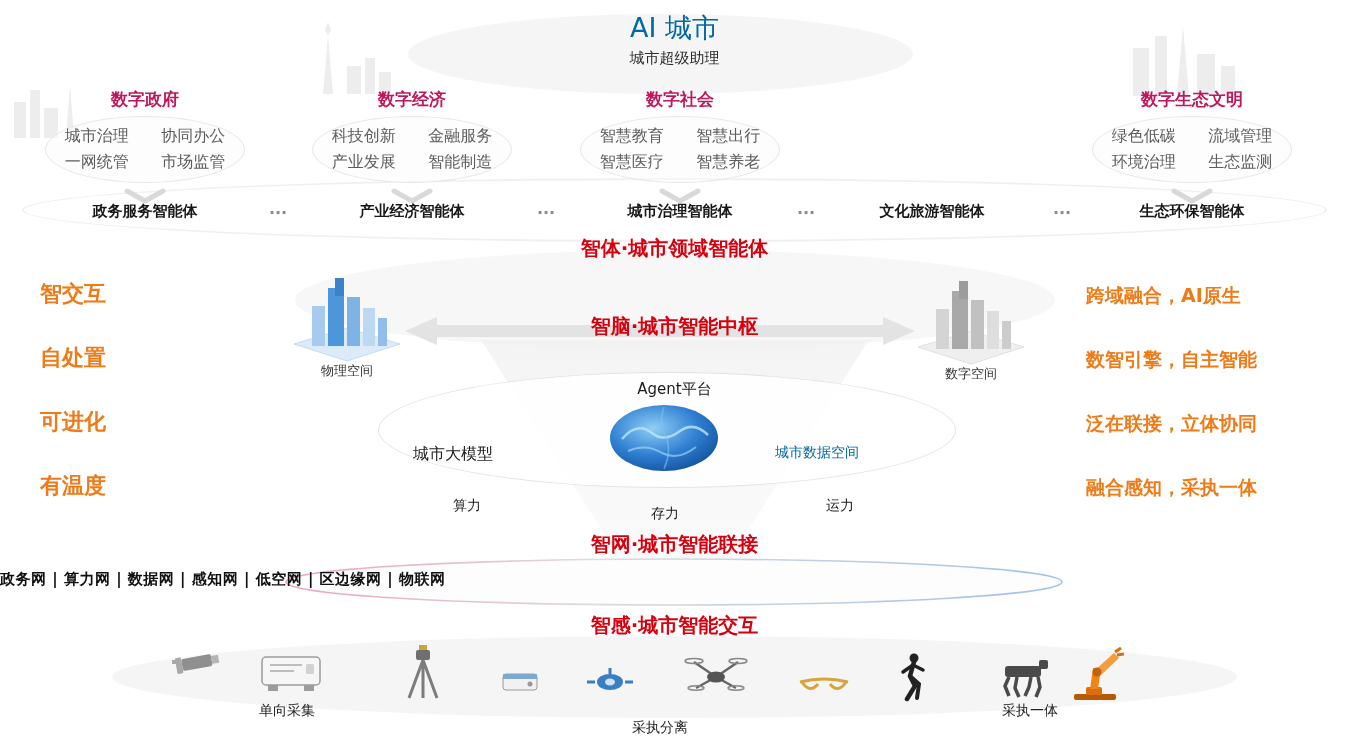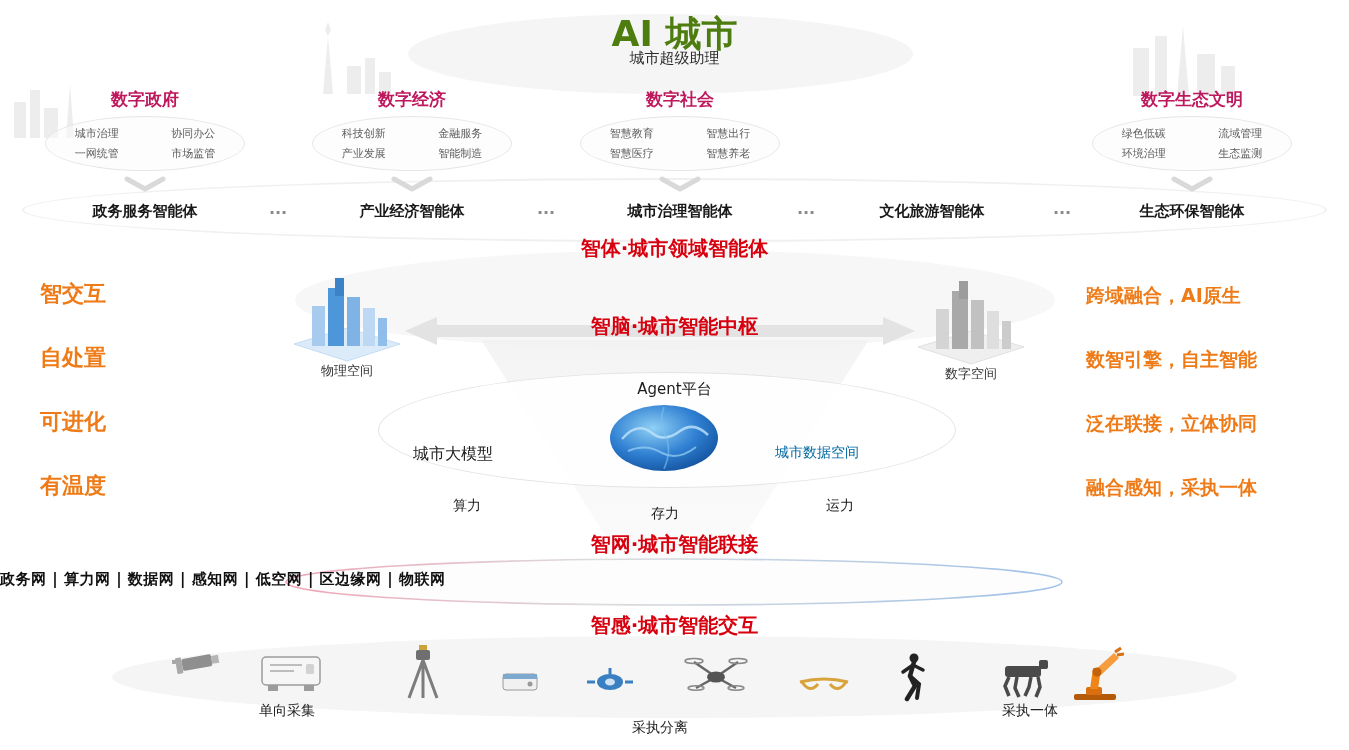--- a/index.html
+++ b/index.html
@@ -9,29 +9,29 @@
   .decor{position:absolute;z-index:0;}
   
   .ellipse-top{left:408px;top:14px;width:505px;height:80px;background:#f1f1f1;border-radius:50%;opacity:.75;}
   .agents-ellipse{left:22px;top:178px;width:1301px;height:60px;border:2px solid #f0f0f0;border-radius:50%;}
   .vortex-top{left:295px;top:250px;width:760px;height:100px;background:#f3f3f3;border-radius:50%;opacity:.7;}
   .vortex-mid{left:420px;top:340px;width:510px;height:225px;background:linear-gradient(#f1f1f1,#fafafa);
               clip-path:polygon(12% 0,88% 0,60% 100%,40% 100%);opacity:.8;}
   .ellipse-bottom{left:112px;top:636px;width:1125px;height:82px;background:#f2f2f2;border-radius:50%;opacity:.8;}
   .sky{position:absolute;z-index:0;}
   
-  .main-title{position:absolute;top:10px;left:0;right:0;text-align:center;font-size:36px;font-weight:bold;color:#4d7c0f;z-index:2;}
+  .main-title{position:absolute;top:10px;left:0;right:0;text-align:center;font-size:27px;font-weight:normal;color:#0369a1;z-index:2;}
   .subtitle{position:absolute;top:49px;left:0;right:0;text-align:center;font-size:15px;color:#2b2b2b;z-index:2;}
   .layer-title{position:absolute;left:0;right:0;text-align:center;font-weight:bold;color:#d7000f;z-index:3;font-size:20px;}
   #lt-agents{top:235px;} #lt-brain{top:313px;} #lt-network{top:531px;} #lt-sense{top:612px;}
   
   .dom-col{position:absolute;top:88px;width:220px;z-index:2;}
   .dom-header{text-align:center;font-size:17px;font-weight:bold;color:#be185d;}
   .dom-items{margin:5px auto 0;width:200px;border:1px solid #e6e6e6;border-radius:50%;padding:9px 4px;
-             display:grid;grid-template-columns:1fr 1fr;gap:5px 3px;font-size:11px;color:#5d5d5d;text-align:center;
+             display:grid;grid-template-columns:1fr 1fr;gap:5px 3px;font-size:16px;color:#5d5d5d;text-align:center;
              background:rgba(252,252,252,.55);box-sizing:border-box;}
   .chevron{display:block;margin:5px auto 0;}
   
   .agent{position:absolute;top:202px;width:220px;text-align:center;font-size:15px;font-weight:bold;color:#181818;z-index:2;}
   .dots{position:absolute;top:199px;width:24px;text-align:center;font-size:16px;font-weight:bold;color:#8a8a8a;z-index:2;}
   
   .feat-left{position:absolute;left:40px;top:280px;z-index:2;}
   .feat-left div{line-height:28px;margin-bottom:36px;font-size:22px;font-weight:bold;color:#ee7b17;}
   .feat-right{position:absolute;left:1086px;top:283px;z-index:2;}
   .feat-right div{line-height:24px;margin-bottom:40px;font-size:19px;font-weight:bold;color:#ee7b17;}

